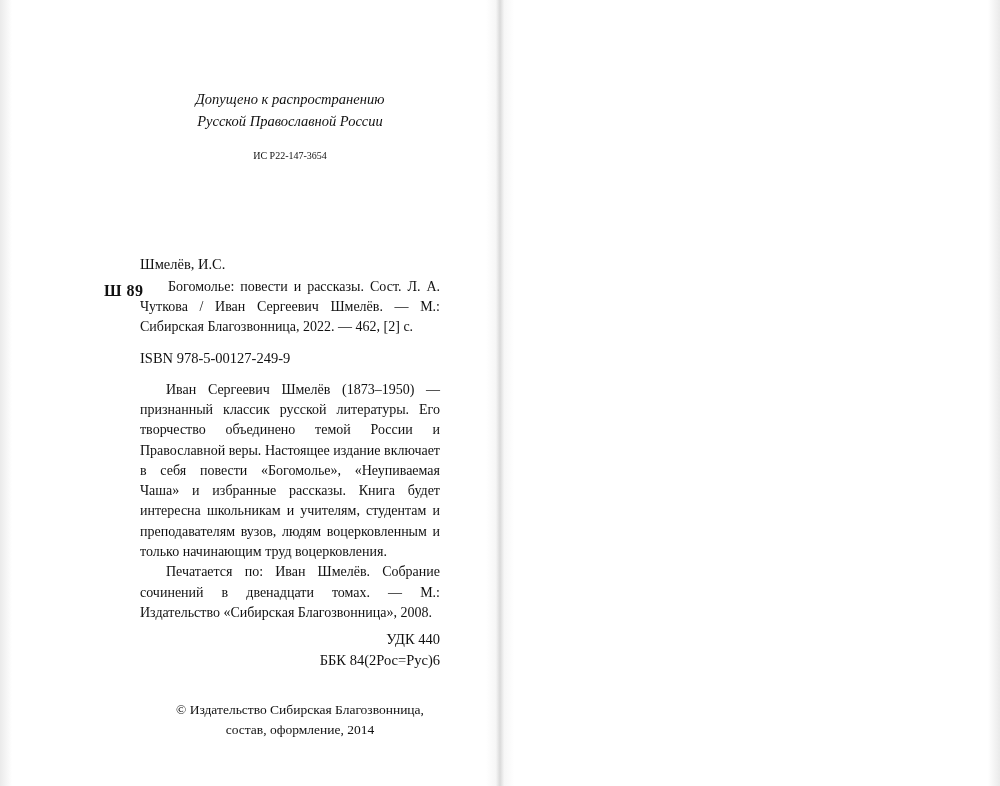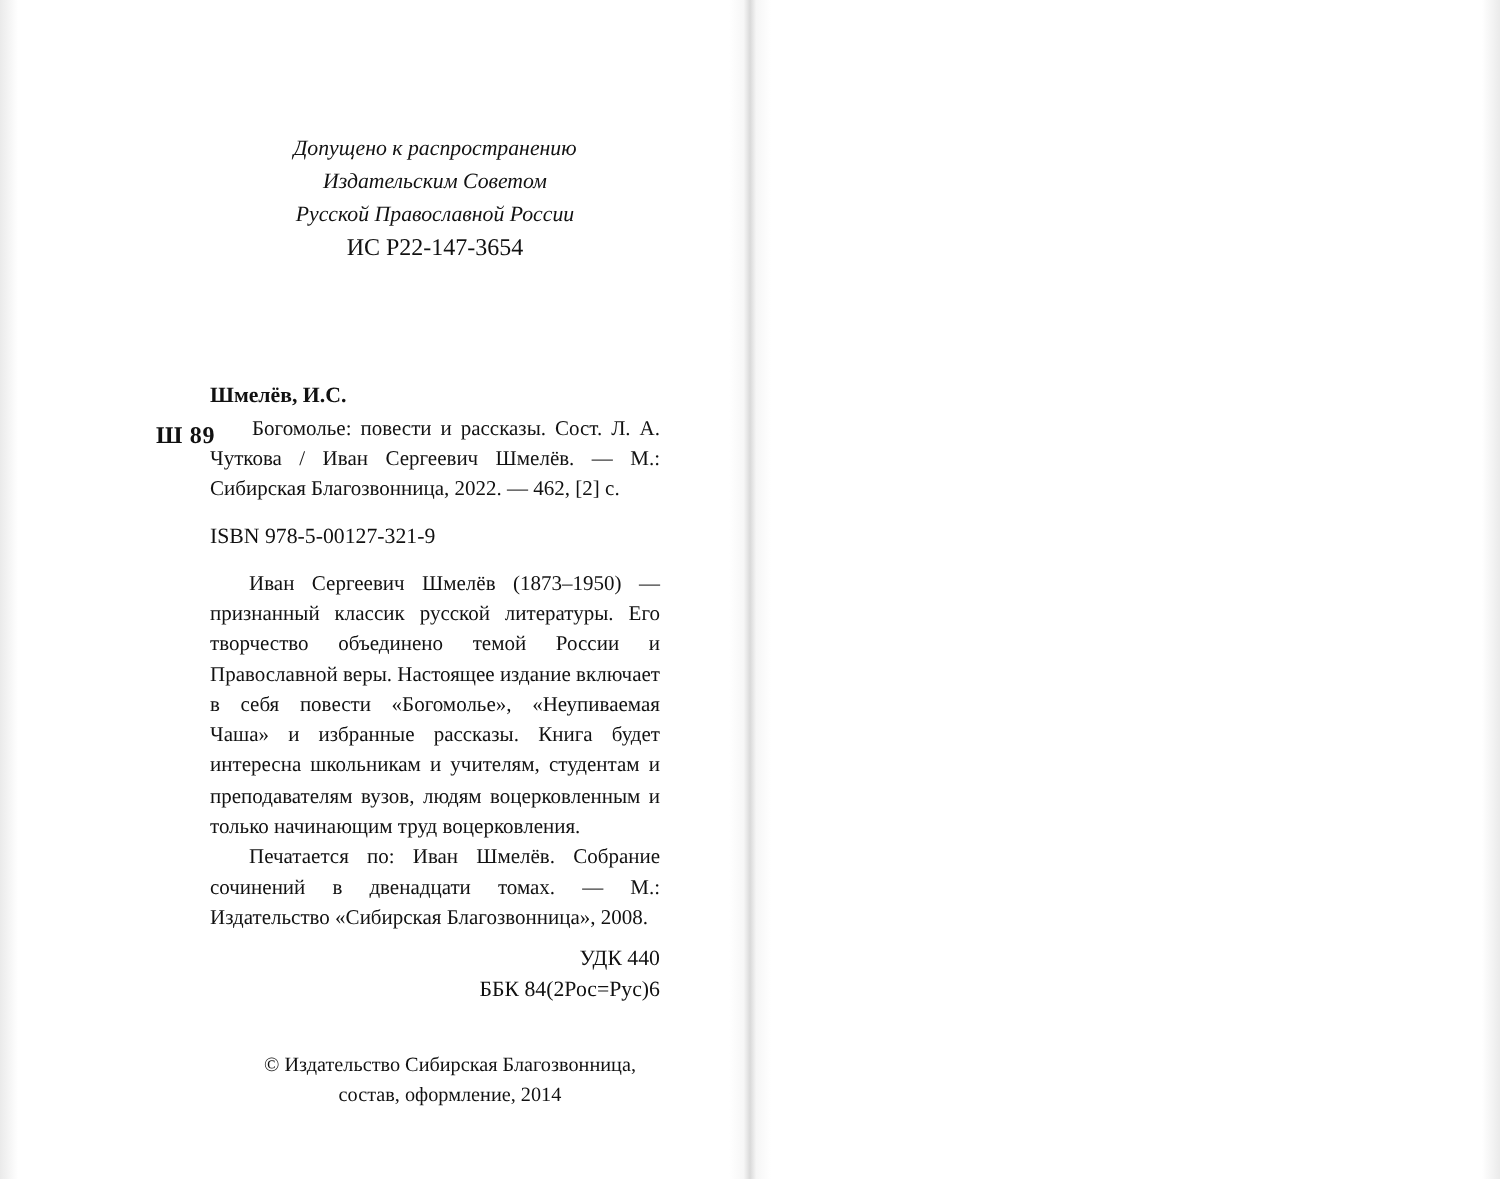--- a/index.html
+++ b/index.html
@@ -67,31 +67,32 @@
     left: 140px;
     top: 88px;
     width: 300px;
     text-align: center;
     font-style: italic;
     font-size: 14.5px;
     line-height: 1.52;
   }
   .imprint-block .code {
     font-style: normal;
-    font-size: 16px;
+    font-size: 10px;
+    margin-top: 16px;
   }
 
   .cip-block {
     position: absolute;
     left: 140px;
     top: 256px;
     width: 300px;
   }
   .cip-author {
-    font-weight: bold;
+    font-weight: normal;
     font-size: 14.5px;
     margin-bottom: 4px;
   }
   .shifr {
     position: absolute;
     left: 104px;
     top: 282px;
     font-weight: bold;
     font-size: 16px;
     letter-spacing: 0.5px;
@@ -137,31 +138,30 @@
 </style>
 </head>
 <body>
 
 <div class="spread">
 
   <div class="page page-left">
 
     <div class="imprint-block">
       <div>Допущено к распространению</div>
-      <div>Издательским Советом</div>
       <div>Русской Православной России</div>
       <div class="code">ИС Р22-147-3654</div>
     </div>
 
     <div class="shifr">Ш 89</div>
 
     <div class="cip-block">
       <div class="cip-author">Шмелёв, И.С.</div>
       <div class="cip-desc">Богомолье: повести и рассказы. Сост. Л. А. Чуткова / Иван Сергеевич Шмелёв. — М.: Сибирская Благозвонница, 2022. — 462, [2] с.</div>
-      <div class="isbn">ISBN 978-5-00127-321-9</div>
+      <div class="isbn">ISBN 978-5-00127-249-9</div>
       <div class="annotation">Иван Сергеевич Шмелёв (1873–1950) — признанный классик русской литературы. Его творчество объединено темой России и Православной веры. Настоящее издание включает в себя повести «Богомолье», «Неупиваемая Чаша» и избранные рассказы. Книга будет интересна школьникам и учителям, студентам и преподавателям вузов, людям воцерковленным и только начинающим труд воцерковления.</div>
       <div class="printed-from">Печатается по: Иван Шмелёв. Собрание сочинений в двенадцати томах. — М.: Издательство «Сибирская Благозвонница», 2008.</div>
       <div class="udk-block">
         <div>УДК 440</div>
         <div>ББК 84(2Рос=Рус)6</div>
       </div>
     </div>
 
     <div class="copyright-block">
       <div>© Издательство Сибирская Благозвонница,</div>

